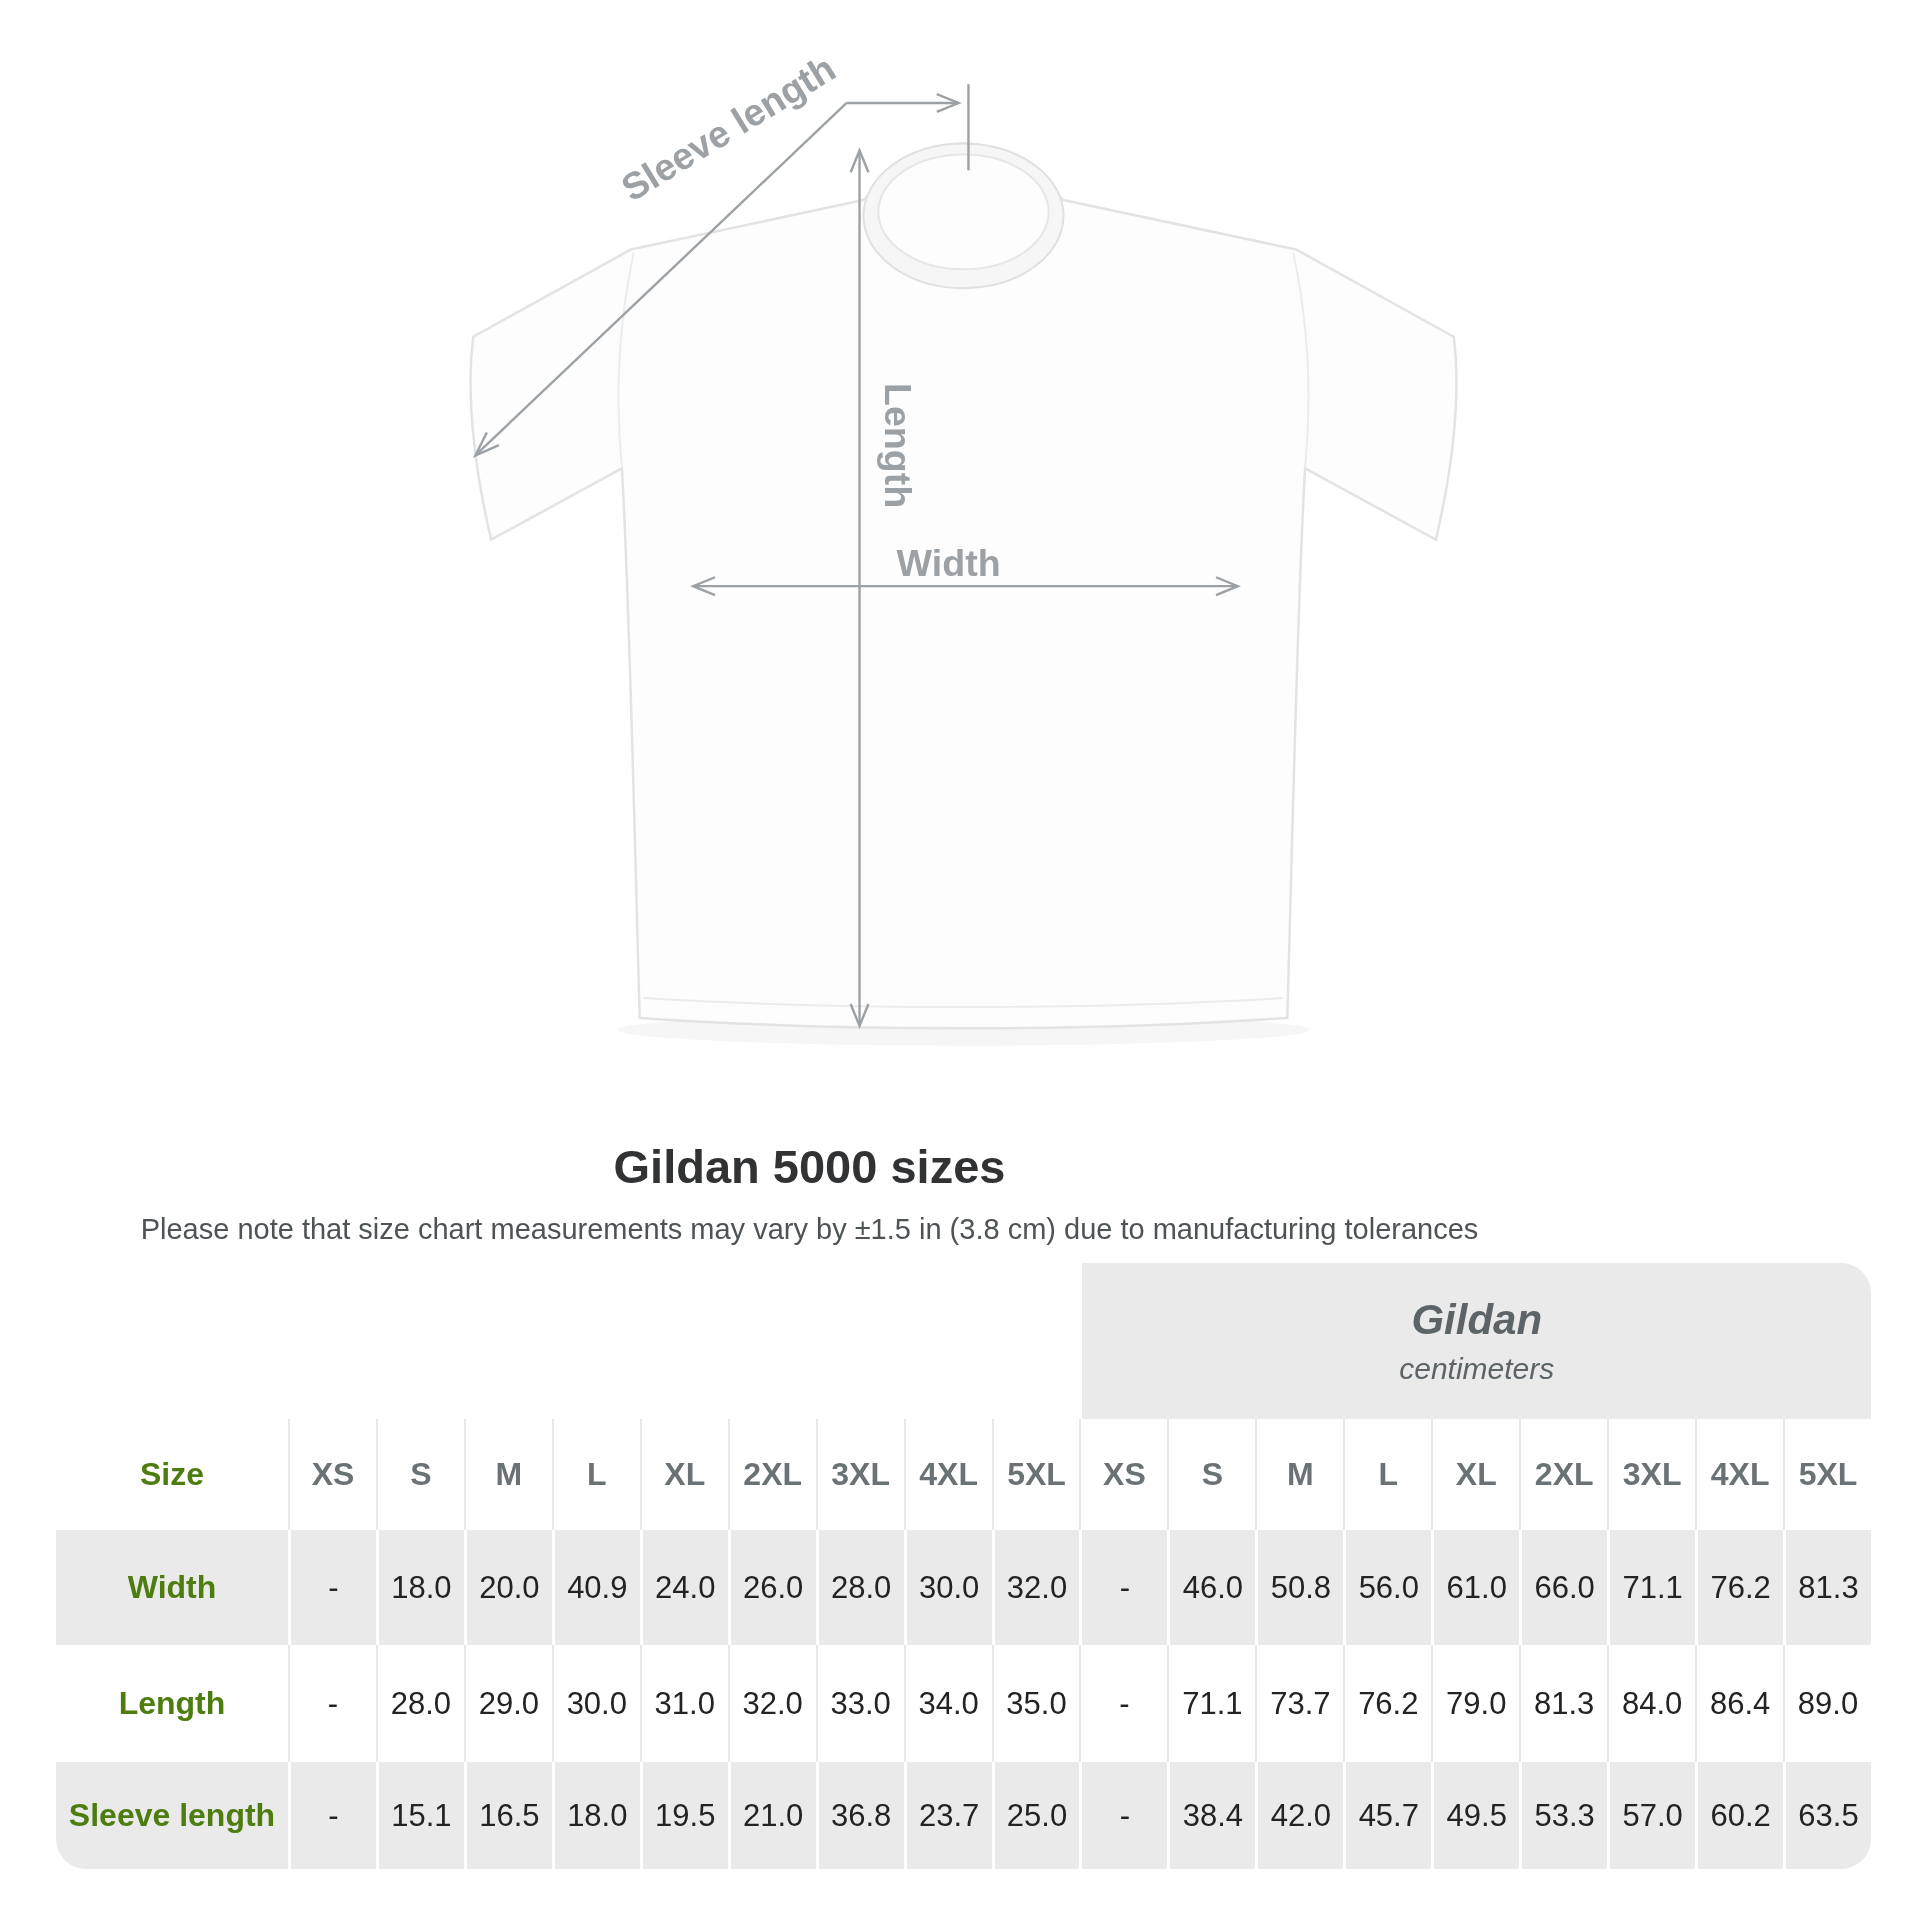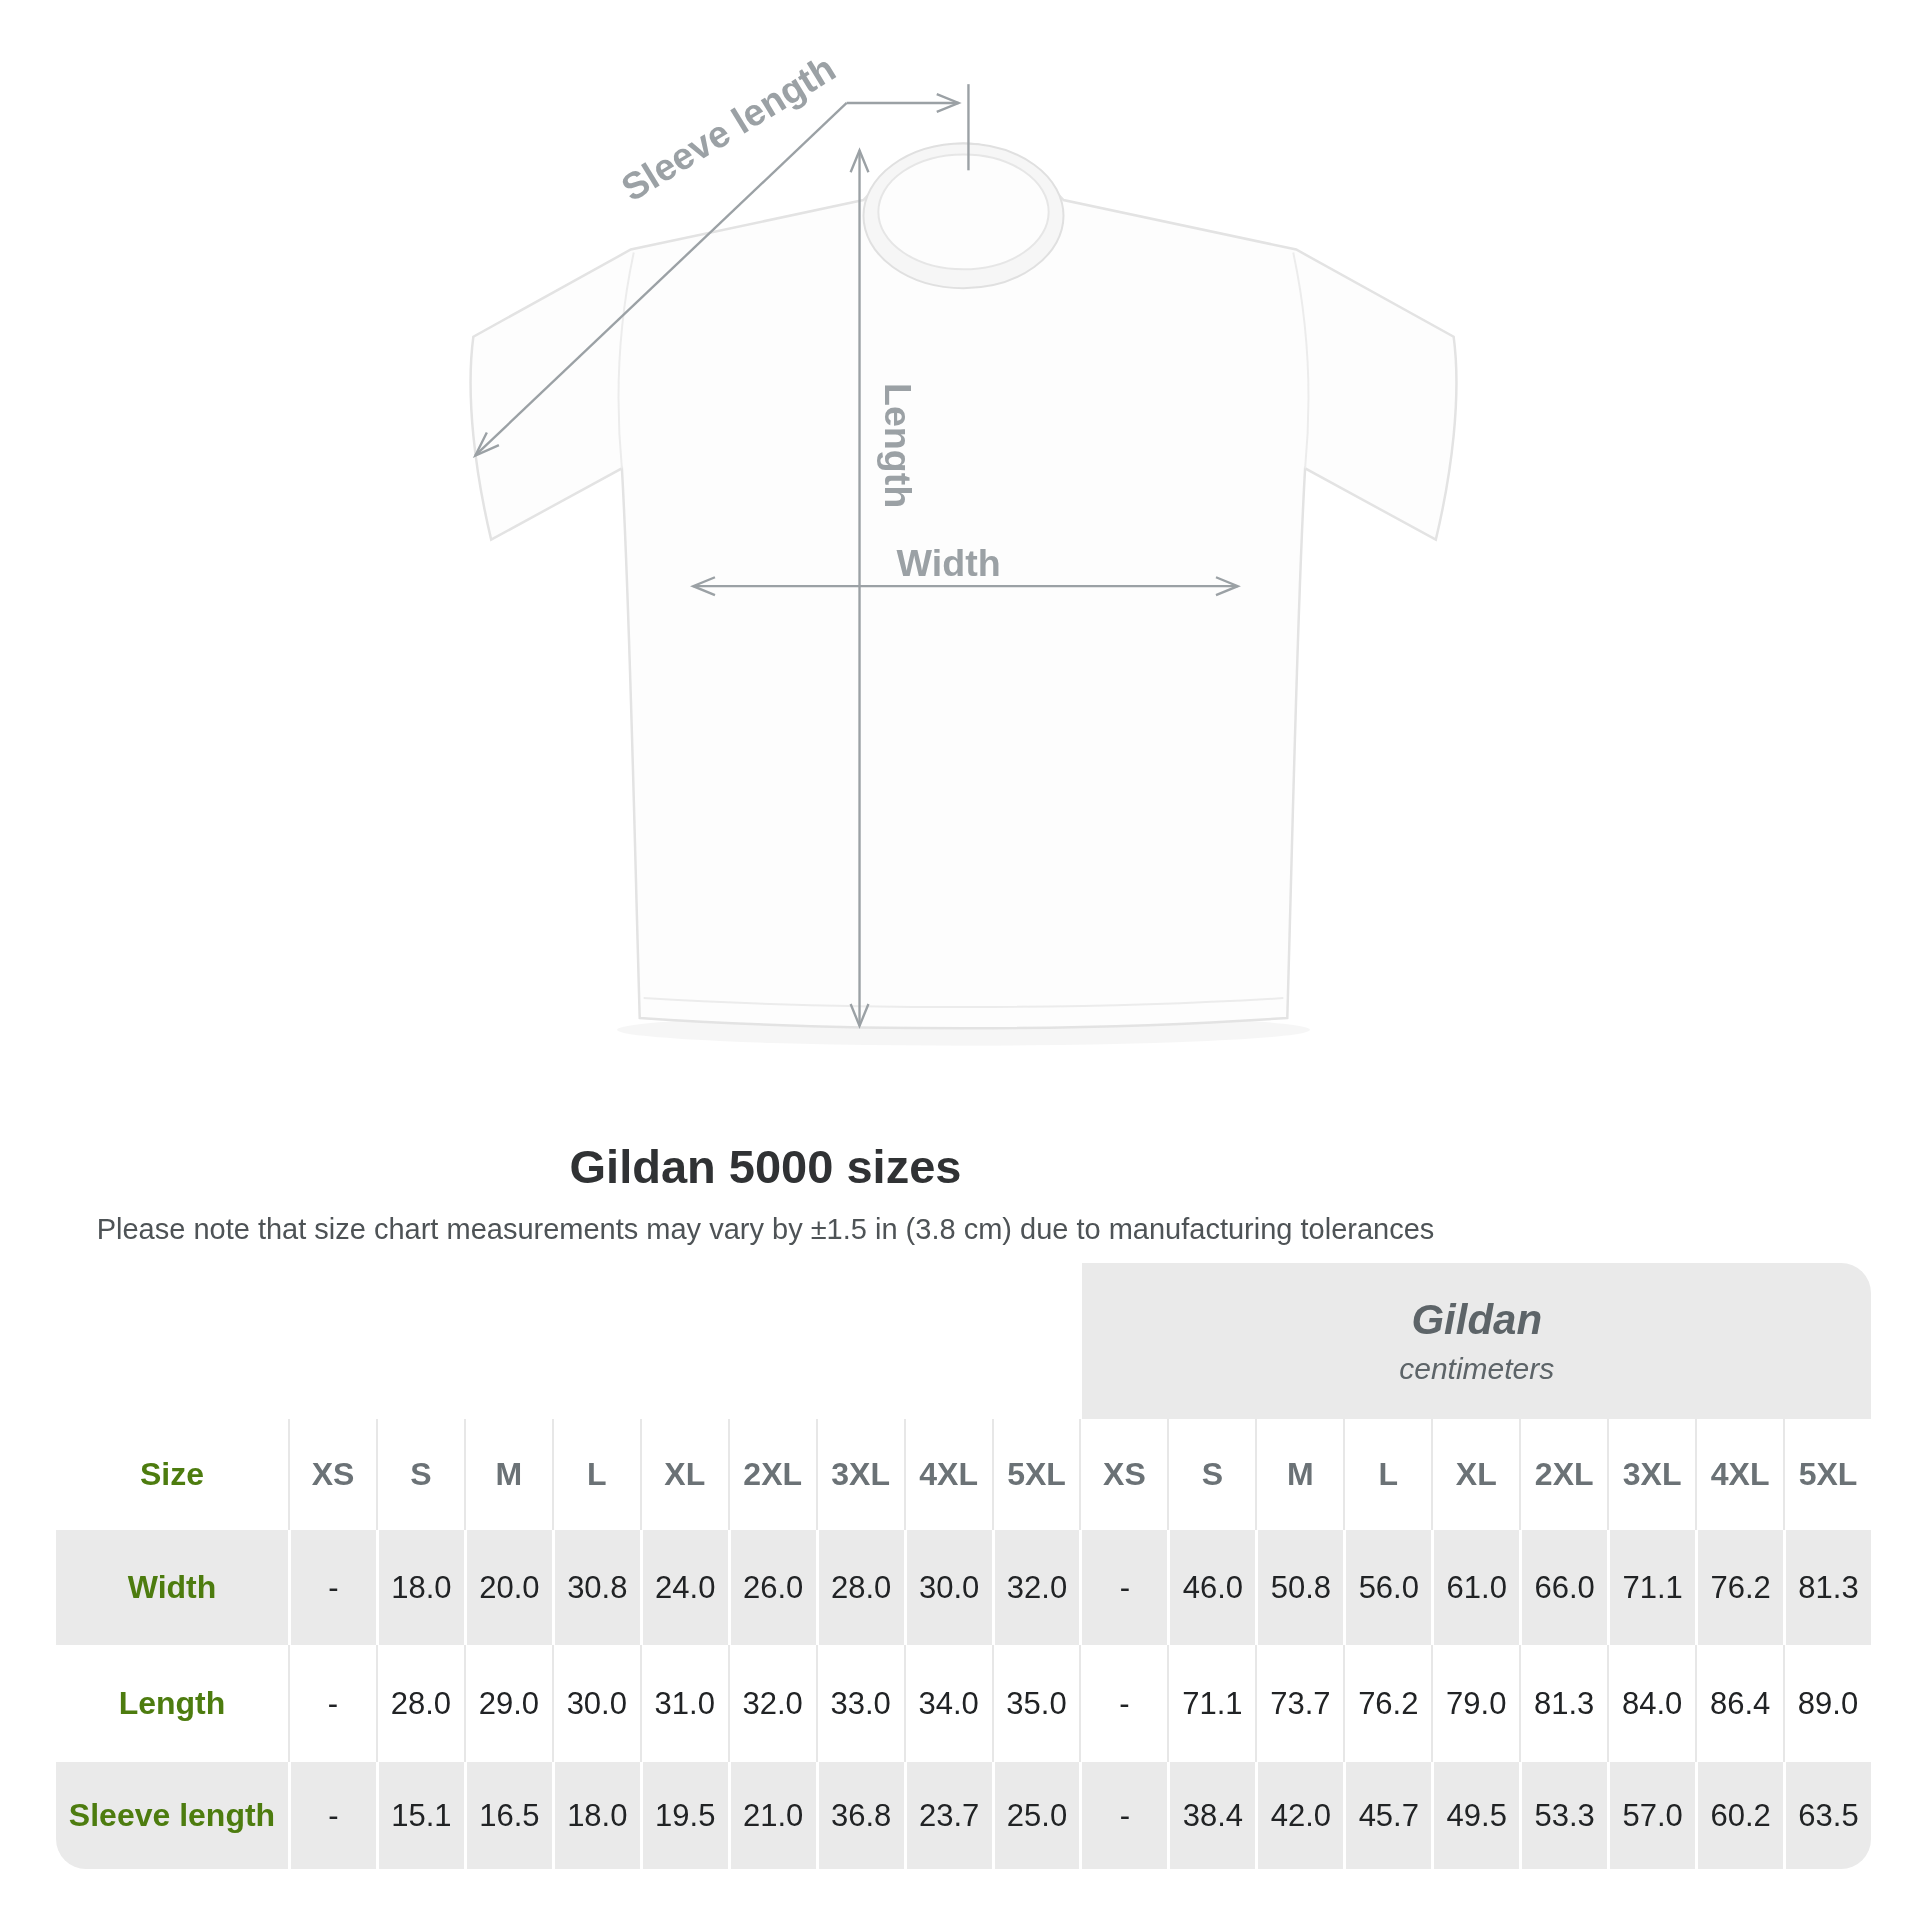--- a/index.html
+++ b/index.html
@@ -9,21 +9,21 @@
   }
 
   
   .figure-svg { position:absolute; left:0; top:0; }
   .ann-line { stroke:#9ba1a5; stroke-width:2.4; fill:none; }
   .ann-text { font-family:"Liberation Sans", sans-serif; font-weight:bold; font-size:38px; fill:#9ba1a5; }
   .shirt-outline { fill:#fdfdfd; stroke:#e3e3e3; stroke-width:2.5; }
   .shirt-seam { fill:none; stroke:#ececec; stroke-width:2; }
 
   
-  .title-block { position:absolute; left:0; top:1137px; width:1531px; text-align:center; }
+  .title-block { position:absolute; left:0; top:1137px; width:1531px; text-align:center;padding-left:44px; }
   .main-title { margin:0; font-size:47px; font-weight:bold; color:#303234; line-height:59px; }
   .sub-title { margin:14px 0 0 0; font-size:29px; color:#4e5356; line-height:38px; }
 
   
   .size-table {
     position:absolute; left:56px; top:1263px; width:1815px; height:606px;
     display:grid; grid-template-columns:232px repeat(18, 1fr);
     grid-template-rows:156px 111px 115px 117px auto;
     border-radius:30px; overflow:hidden; background:#ffffff;
   }
@@ -126,21 +126,21 @@
       <div class="cell header-cell">L</div>
       <div class="cell header-cell">XL</div>
       <div class="cell header-cell">2XL</div>
       <div class="cell header-cell">3XL</div>
       <div class="cell header-cell">4XL</div>
       <div class="cell header-cell">5XL</div>
       <div class="cell gray-cell first-col row-label">Width</div>
       <div class="cell gray-cell">-</div>
       <div class="cell gray-cell">18.0</div>
       <div class="cell gray-cell">20.0</div>
-      <div class="cell gray-cell">30.8</div>
+      <div class="cell gray-cell">40.9</div>
       <div class="cell gray-cell">24.0</div>
       <div class="cell gray-cell">26.0</div>
       <div class="cell gray-cell">28.0</div>
       <div class="cell gray-cell">30.0</div>
       <div class="cell gray-cell">32.0</div>
       <div class="cell gray-cell">-</div>
       <div class="cell gray-cell">46.0</div>
       <div class="cell gray-cell">50.8</div>
       <div class="cell gray-cell">56.0</div>
       <div class="cell gray-cell">61.0</div>

